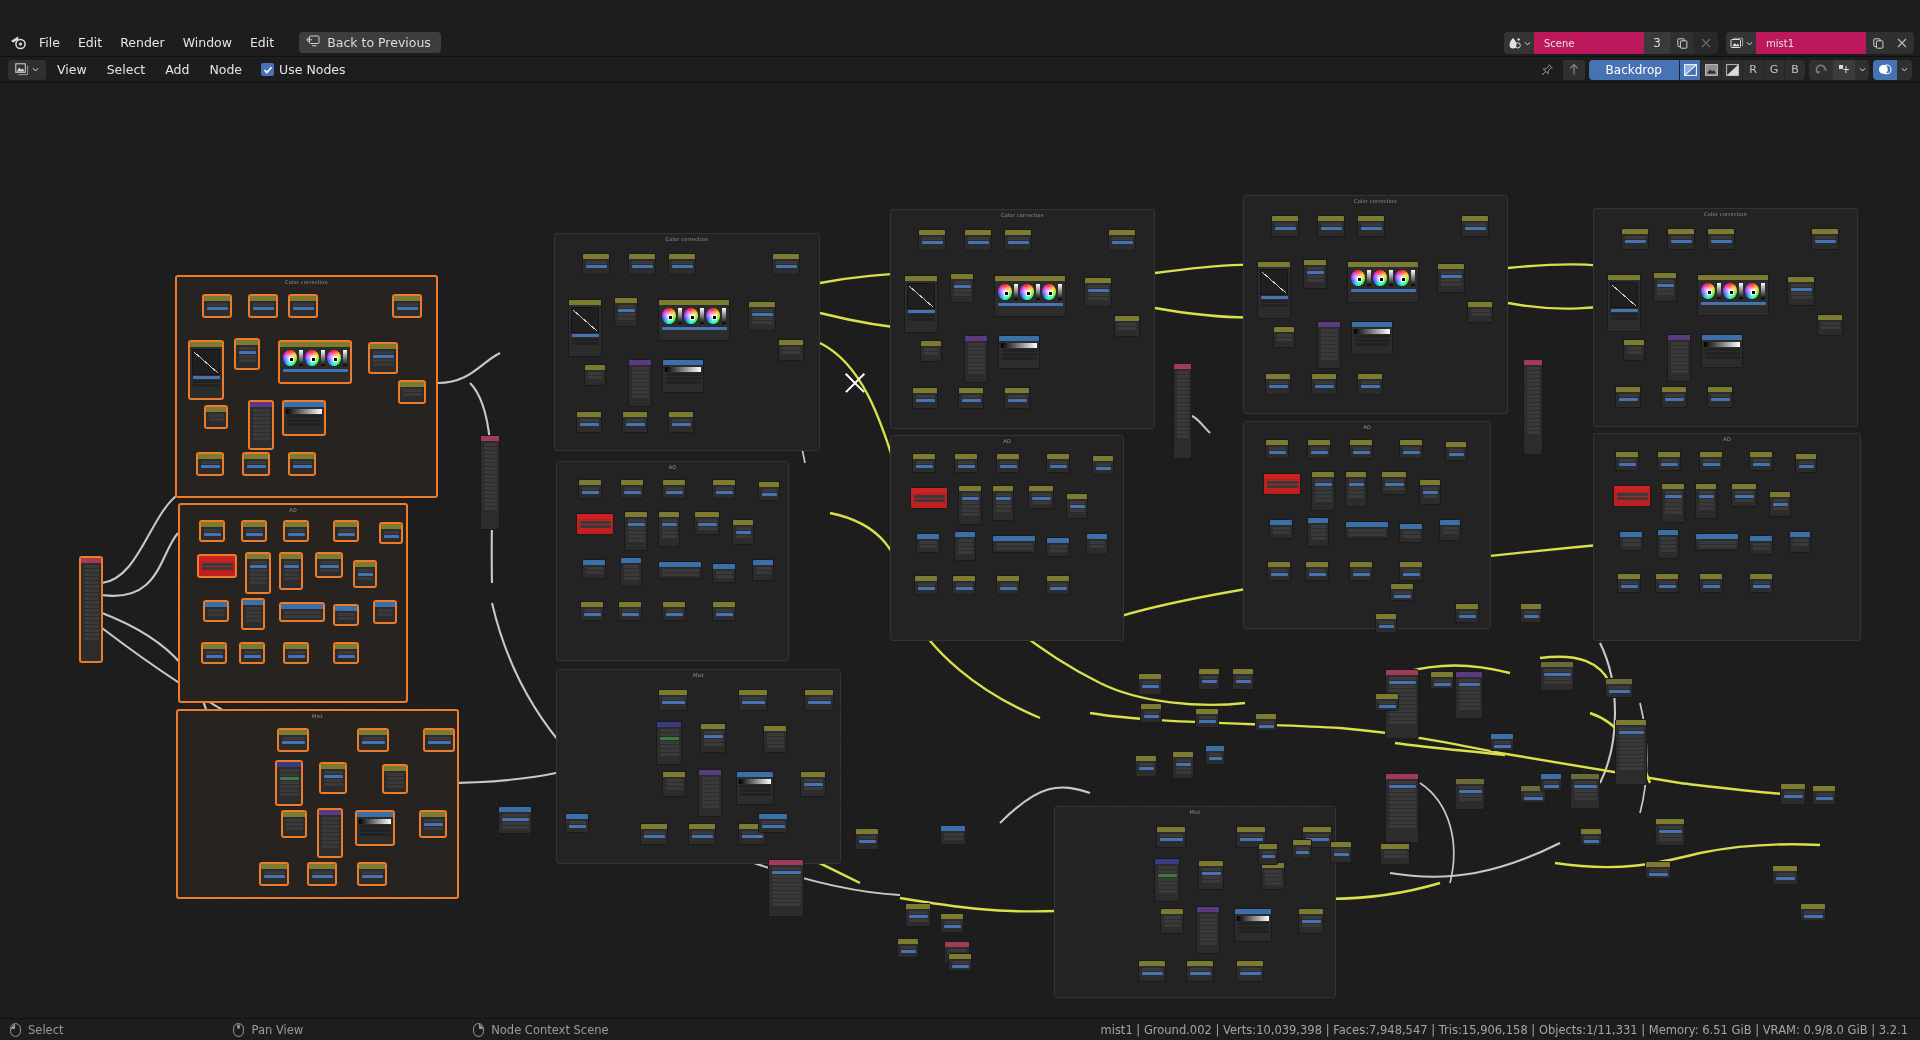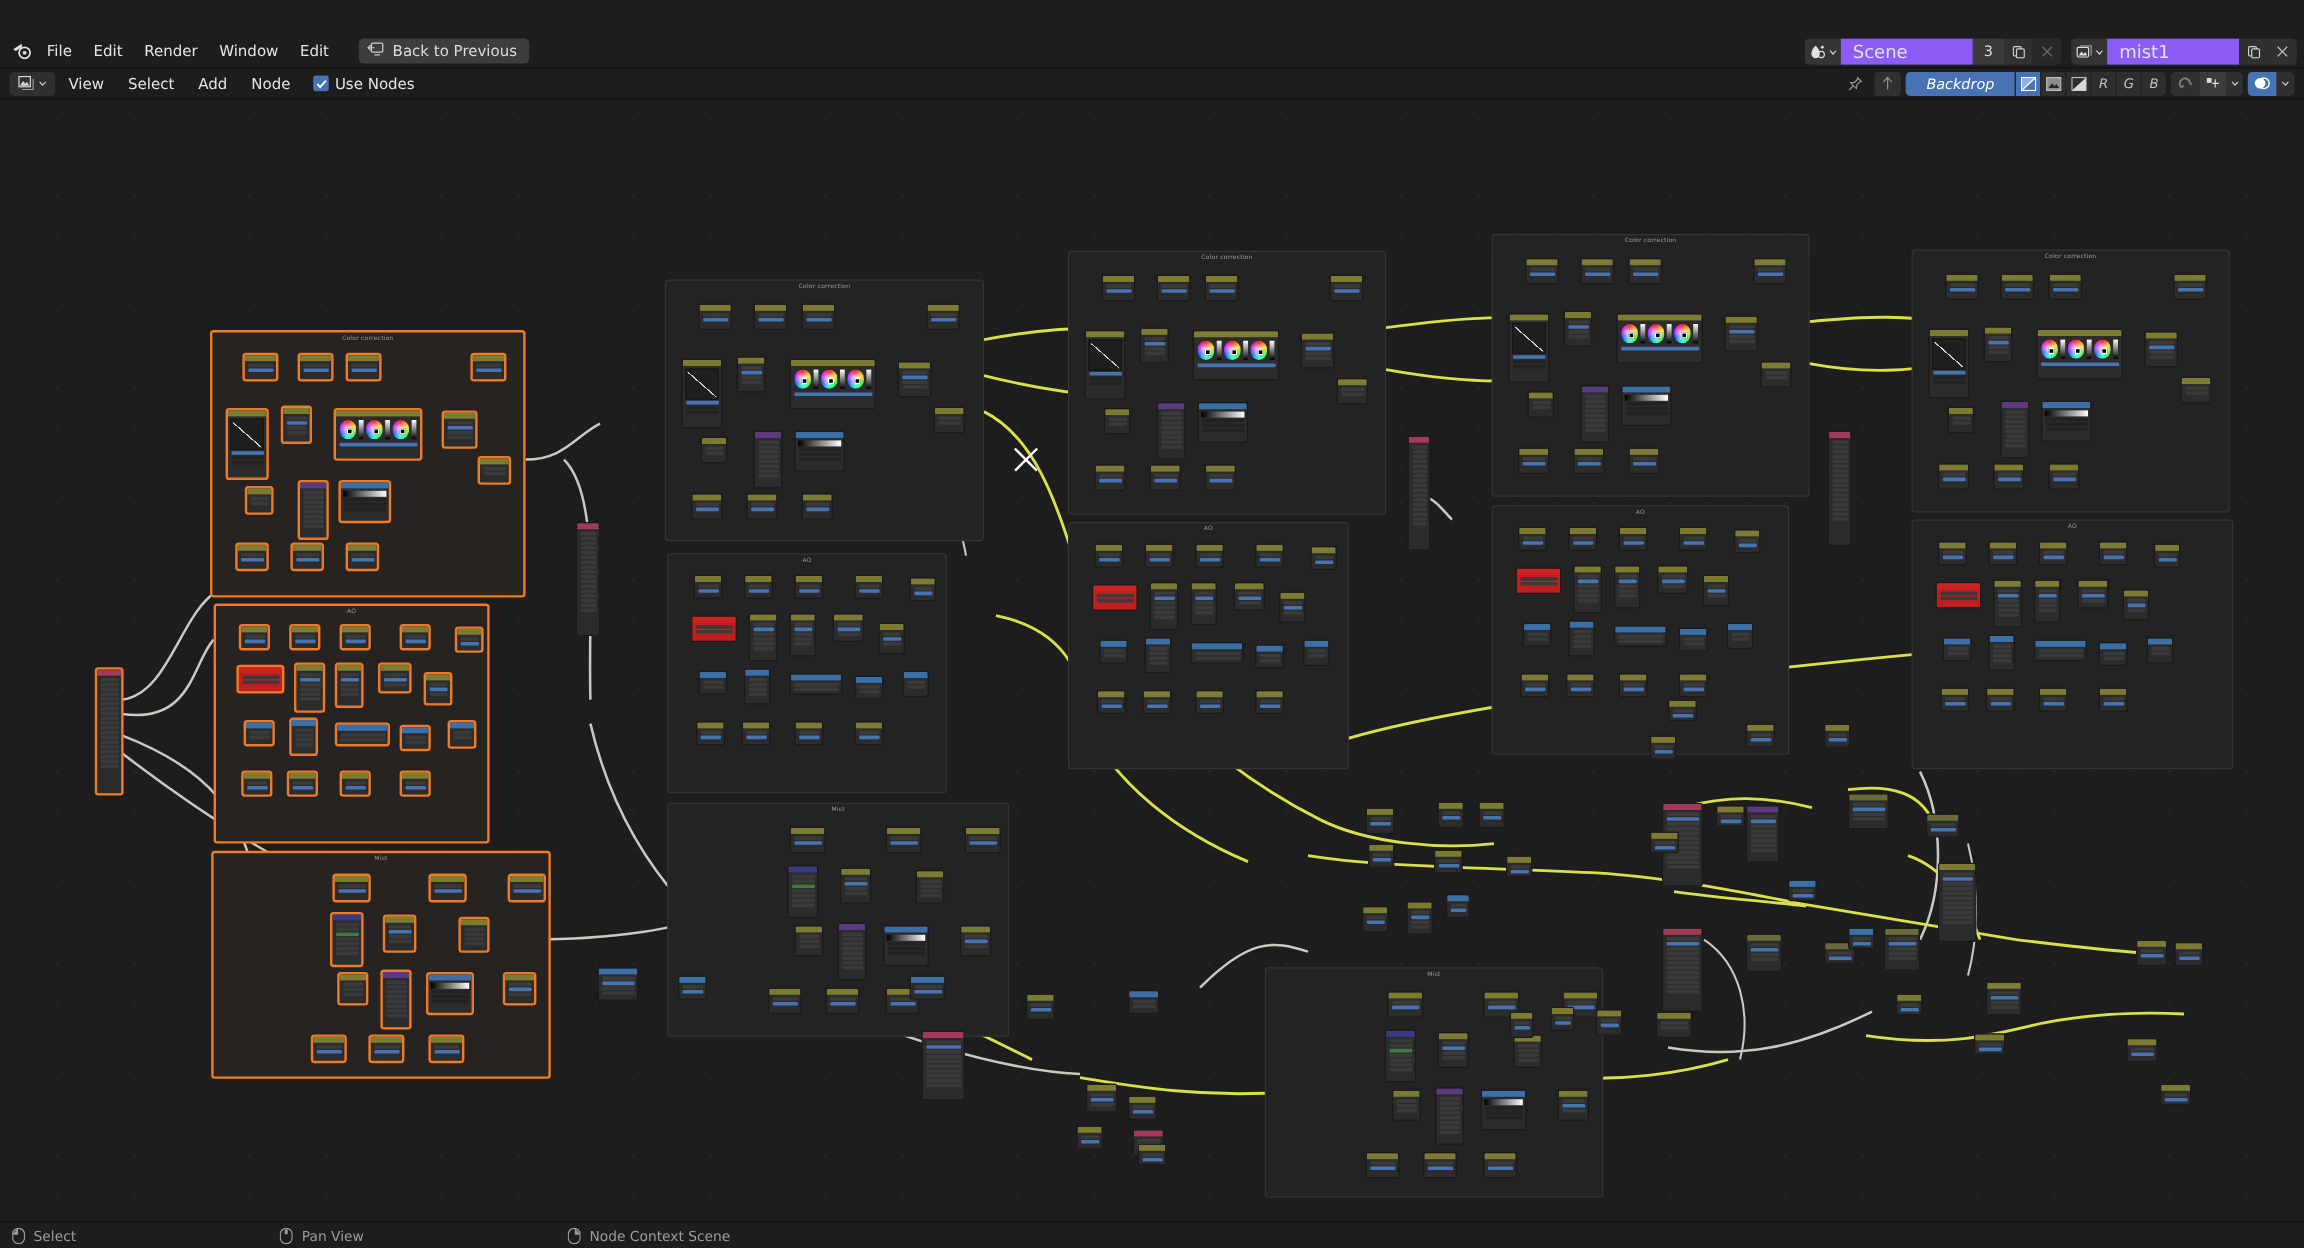--- a/index.html
+++ b/index.html
@@ -50,22 +50,22 @@
   }
   .id-block {
     display: flex; align-items: center; height: 22px;
     background: #282828; border-radius: 4px; overflow: hidden;
   }
   .id-icon {
     width: 30px; height: 22px; background: #343434; display: flex;
     align-items: center; justify-content: center; gap: 2px;
   }
   .id-name {
-    min-width: 110px; height: 22px; background: #8b5cf6; color: #e2e2e2;
-    display: flex; align-items: center; padding: 0 10px; font-size: 15px;
+    min-width: 110px; height: 22px; background: #be185d; color: #e2e2e2;
+    display: flex; align-items: center; padding: 0 10px; font-size: 10px;
   }
   .id-count {
     height: 22px; background: #3a3a3a; color: #dcdcdc; display: flex;
     align-items: center; justify-content: center; width: 26px; font-size: 12px;
   }
   .id-btn {
     width: 24px; height: 22px; background: #303030; display: flex;
     align-items: center; justify-content: center; color: #cfcfcf; font-size: 12px;
   }
   .id-btn.dim { color: #6a6a6a; background:#282828; }
@@ -92,21 +92,21 @@
   .hbtn {
     height: 20px; min-width: 20px; padding: 0 5px; background: #303030;
     display: flex; align-items: center; justify-content: center; color: #c8c8c8;
     font-size: 11.5px; border-radius: 3px;
   }
   .hbtn.ghost { background: transparent; }
   .backdrop-btn {
     height: 20px; padding: 0 17px; background: #4772b3; color: #fff;
     display: flex; align-items: center; border-radius: 4px 0 0 4px; font-size: 12px;
   }
-  .seg { display: flex; align-items: center; font-style: italic; }
+  .seg { display: flex; align-items: center; }
   .seg .sgi {
     width: 21px; height: 20px; background: #2e2e2e; display: flex;
     align-items: center; justify-content: center; color: #c2c2c2; font-size: 11px;
     border-left: 1px solid #232323;
   }
   .seg .sgi.active { background: #4772b3; }
   .seg .sgi:last-child { border-radius: 0 4px 4px 0; }
   .grp { display: flex; align-items:center; background:#303030; border-radius:4px; overflow:hidden; }
   .grp > div { height:20px; display:flex; align-items:center; justify-content:center; }
 
@@ -2697,15 +2697,16 @@
     </div>
     <div class="kb">
       <span class="mouse-ico">
         <svg width="11" height="14" viewBox="0 0 11 14">
           <rect x="0.6" y="0.6" width="9.8" height="12.8" rx="4.8" fill="none" stroke="#9b9b9b" stroke-width="1"></rect>
           <path d="M10.2 5.4 L6.4 5.4 L6.4 0.8" fill="#9b9b9b" stroke="#9b9b9b" stroke-width="1"></path>
         </svg>
       </span>
       <span>Node Context Scene</span>
     </div>
+    <div class="status-right">mist1 | Ground.002 | Verts:10,039,398 | Faces:7,948,547 | Tris:15,906,158 | Objects:1/11,331 | Memory: 6.51 GiB | VRAM: 0.9/8.0 GiB | 3.2.1</div>
   </div>
 
 </div>
 
 </body></html>

